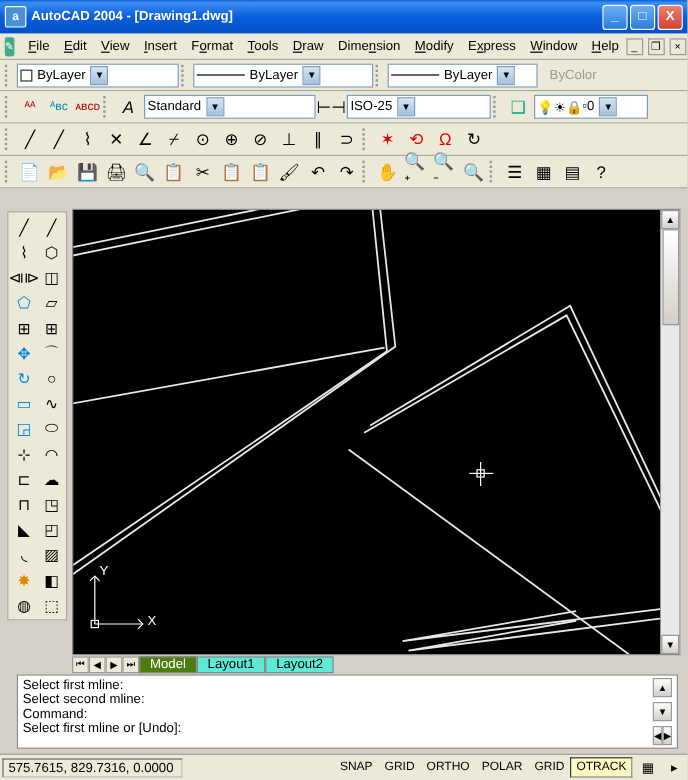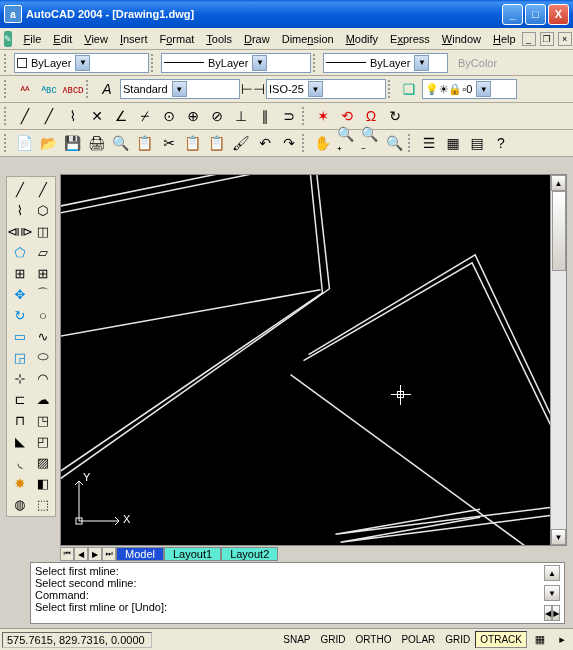--- a/index.html
+++ b/index.html
@@ -34,23 +34,23 @@
 .canvas-wrap { position: absolute; left: 60px; top: 174px; right: 6px; height: 372px; border: 1px solid #888; display: flex; }
 .canvas { flex: 1; background: #000; position: relative; overflow: hidden; }
 .vscroll { width: 16px; background: #ece9d8; border-left: 1px solid #999; display:flex; flex-direction:column; }
 .sbtn { height: 16px; background: linear-gradient(#fff,#d4d0c8); border: 1px solid #999; display:flex; align-items:center; justify-content:center; font-size:8px; cursor:pointer; }
 .strack { flex:1; background:#e8e8e8; }
 .sthumb { width:14px; height:80px; margin:0 auto; background: linear-gradient(#fff,#d4d0c8); border:1px solid #999; }
 
 .tabs { position: absolute; left: 60px; top: 547px; right: 6px; height: 14px; display:flex; align-items:center; font-size:10px; gap:0; }
 .tabs .nav { width:14px; height:14px; border:1px solid #999; background:#ece9d8; display:flex; align-items:center; justify-content:center; font-size:8px; cursor:pointer; }
 .tabs .tab { padding: 0 8px; border: 1px solid #888; background:#5eead4; height: 14px; display:flex; align-items:center; cursor:pointer; }
-.tabs .tab.active { background:#1d4ed8; color:#fff; }
-
-.cmdwin { position: absolute; left: 14px; right: 8px; top: 562px; height: 62px; background: white; border: 1px solid #888; font-family: 'Courier New', monospace; font-size: 12px; padding: 2px 4px; display:flex;margin-left:16px; }
+.tabs .tab.active { background:#4d7c0f; color:#fff; }
+
+.cmdwin { position: absolute; left: 14px; right: 8px; top: 562px; height: 62px; background: white; border: 1px solid #888; font-family: 'Courier New', monospace; font-size: 12px; padding: 2px 4px; display:flex; }
 .cmdwin .txt { flex:1; }
 .cmdwin .vscroll2 { width:16px; display:flex; flex-direction:column; justify-content:space-between; }
 
 .statusbar { position: absolute; left: 0; right: 0; bottom: 0; height: 22px; background: #ece9d8; border-top: 1px solid #999; display:flex; align-items:center; padding: 0 2px; }
 .statusbar .coord { width: 150px; border: 1px inset #bbb; padding: 1px 4px; }
 .statusbar .togbtn { padding: 2px 4px; border: 1px solid transparent; cursor: pointer; font-size: 10px; }
 .statusbar .togbtn.active { border: 1px inset #888; background:#fef9c3; }
 .statusicon { width:18px; height:18px; margin-left:4px; display:flex; align-items:center; justify-content:center; }
 
 svg.drawing { position:absolute; inset:0; }
@@ -118,21 +118,21 @@
   <span class="disabled" style="margin-left:8px">ByColor</span>
 </div>
 
 <div class="toolbar">
   <div class="grip"></div>
   <div class="tbtn" style="color:#a00;font-size:10px">ᴬᴬ</div>
   <div class="tbtn" style="color:#08a;font-size:10px">ᴬʙc</div>
   <div class="tbtn" style="color:#a00;font-size:10px">ᴀʙcᴅ</div>
   <div class="grip"></div>
   <div class="tbtn" style="font-style:italic">A</div>
-  <div class="combo" style="width:120px">
+  <div class="combo" style="width:143px">
     <span>Standard</span>
     <span class="drop">▼</span>
   </div>
   <div class="tbtn">⊢⊣</div>
   <div class="combo" style="width:120px">
     <span>ISO-25</span>
     <span class="drop">▼</span>
   </div>
   <div class="grip"></div>
   <div class="tbtn" style="color:#0a8">❑</div>

